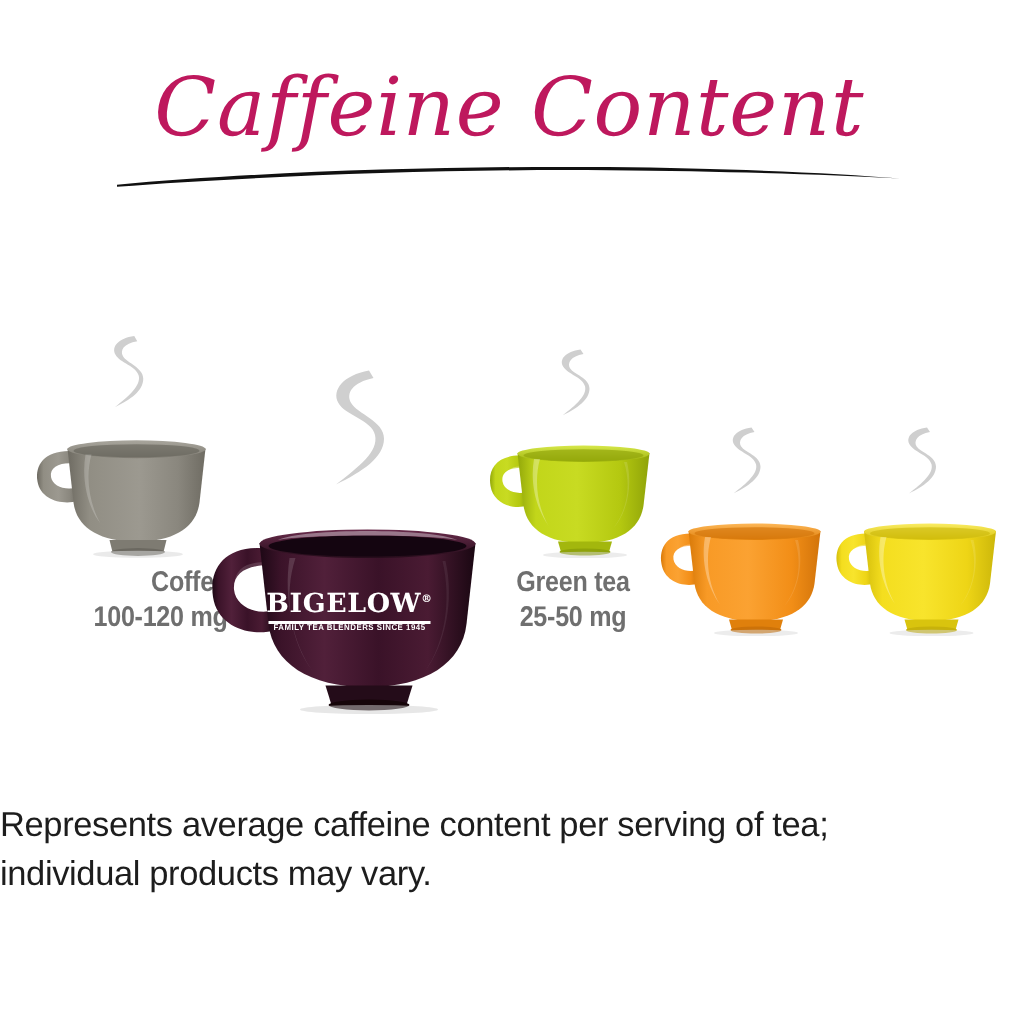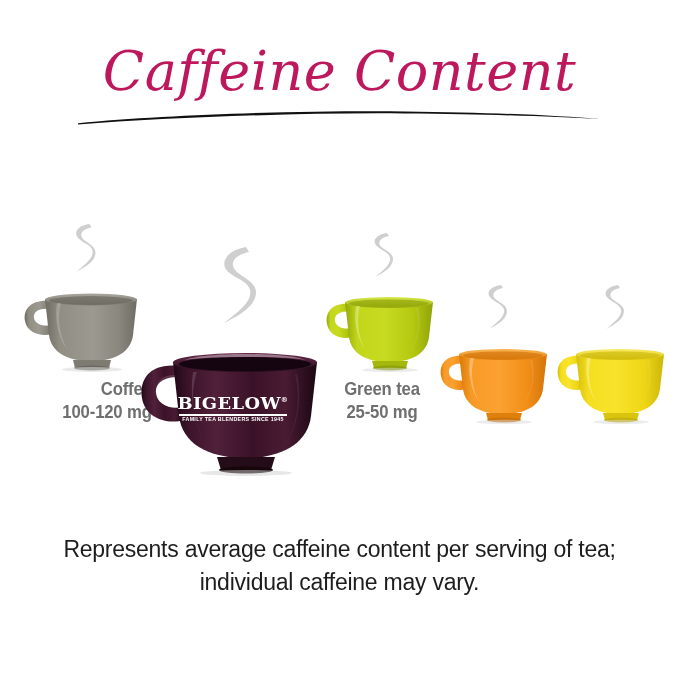--- a/index.html
+++ b/index.html
@@ -146,21 +146,20 @@
     white-space: nowrap;
     transform: scaleX(0.94);
   }
 
   
   .footer {
     position: absolute;
     top: 533px;
     left: 0;
     width: 679px;
-    text-align: center;
   }
   .footer-line {
     font-family: "Liberation Sans", sans-serif;
     font-weight: 400;
     font-size: 23px;
     color: #1d1d1d;
     line-height: 1.42;
     letter-spacing: -0.25px;
     white-space: nowrap;
   }
@@ -406,16 +405,16 @@
           <ellipse cx="67" cy="88" rx="28" ry="2.2" fill="#d9d9d9" opacity="0.5"></ellipse>
         </svg>
       </div>
 
     </div>
 
   </div>
 
   <div class="footer">
     <div class="footer-line">Represents average caffeine content per serving of tea;</div>
-    <div class="footer-line">individual caffeine may vary.</div>
+    <div class="footer-line">individual products may vary.</div>
   </div>
 
 </div>
 
 </body></html>

